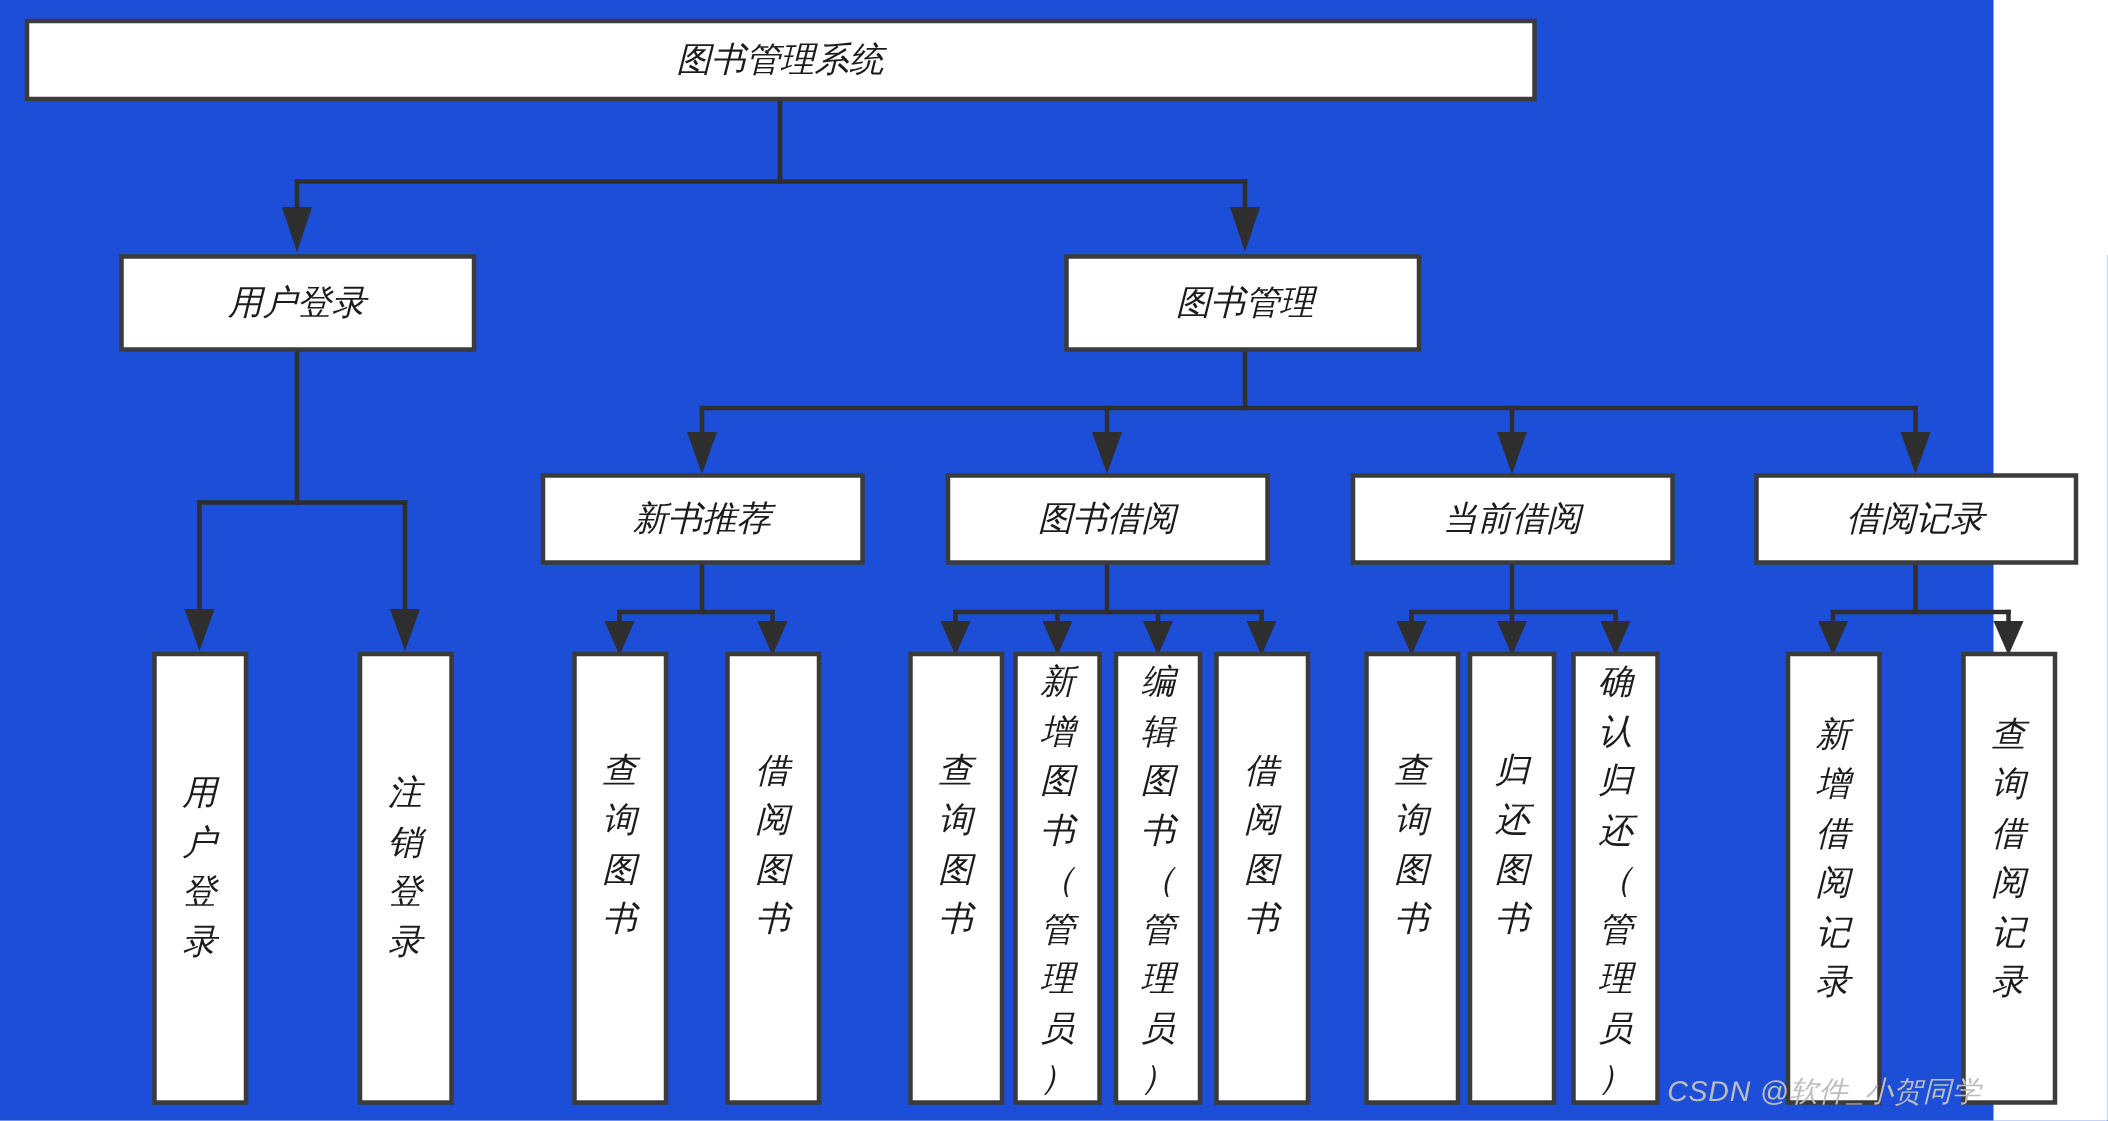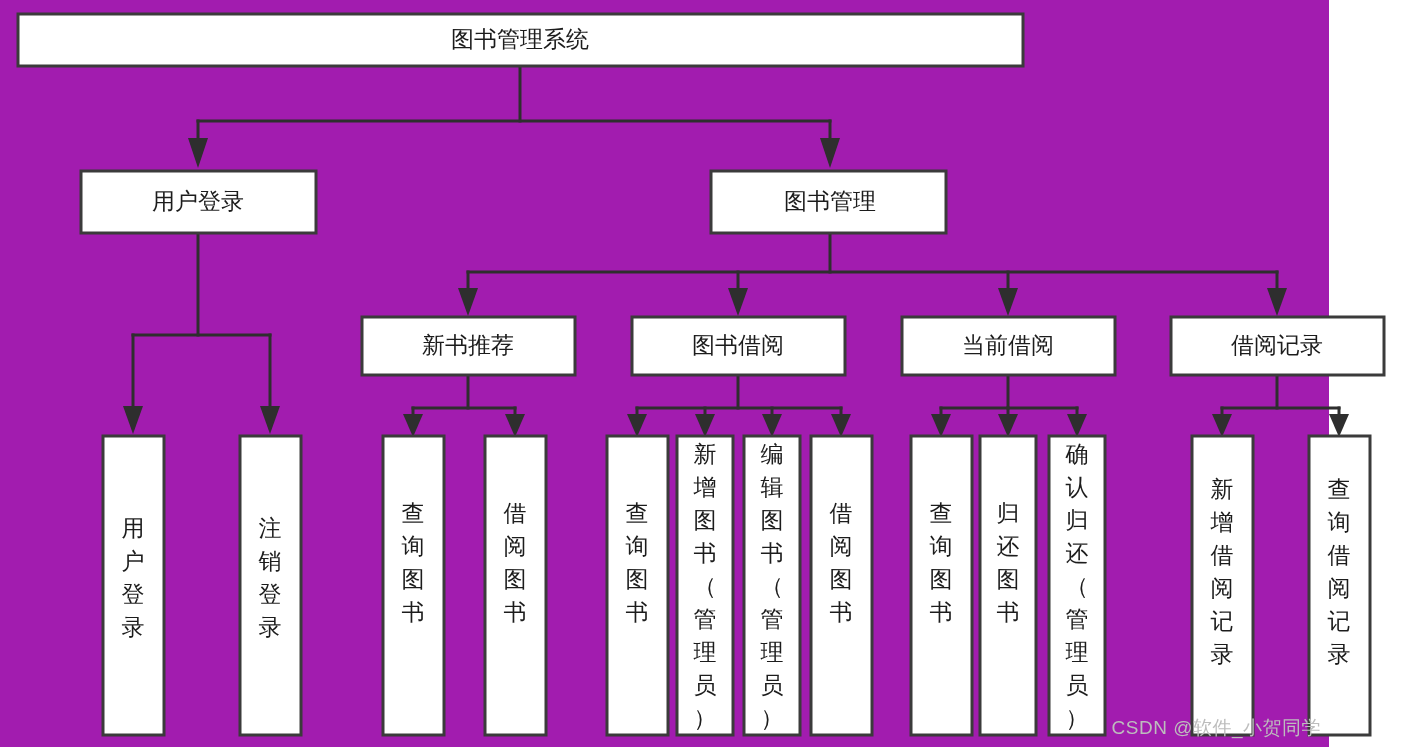--- a/index.html
+++ b/index.html
@@ -11,21 +11,22 @@
     width: 1405px;
     height: 747px;
     font-family: "Liberation Sans", "DejaVu Sans", sans-serif;
     overflow: hidden;
     position: relative;
   }
   #diagram-root {
     position: relative;
     width: 1329px;
     height: 747px;
-    background: #a21caf;
+    background: #1d4ed8;
+    font-style: italic;
   }
   svg#flowchart {
     position: absolute;
     top: 0;
     left: 0;
     width: 1405px;
     height: 747px;
     display: block;
   }
   .node-rect {

